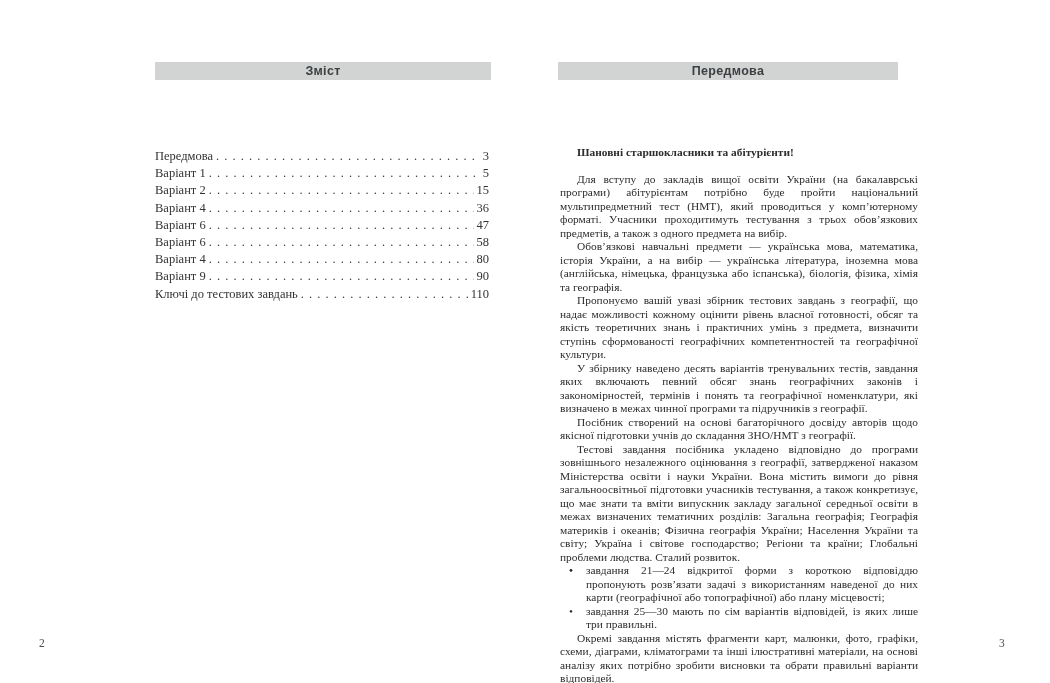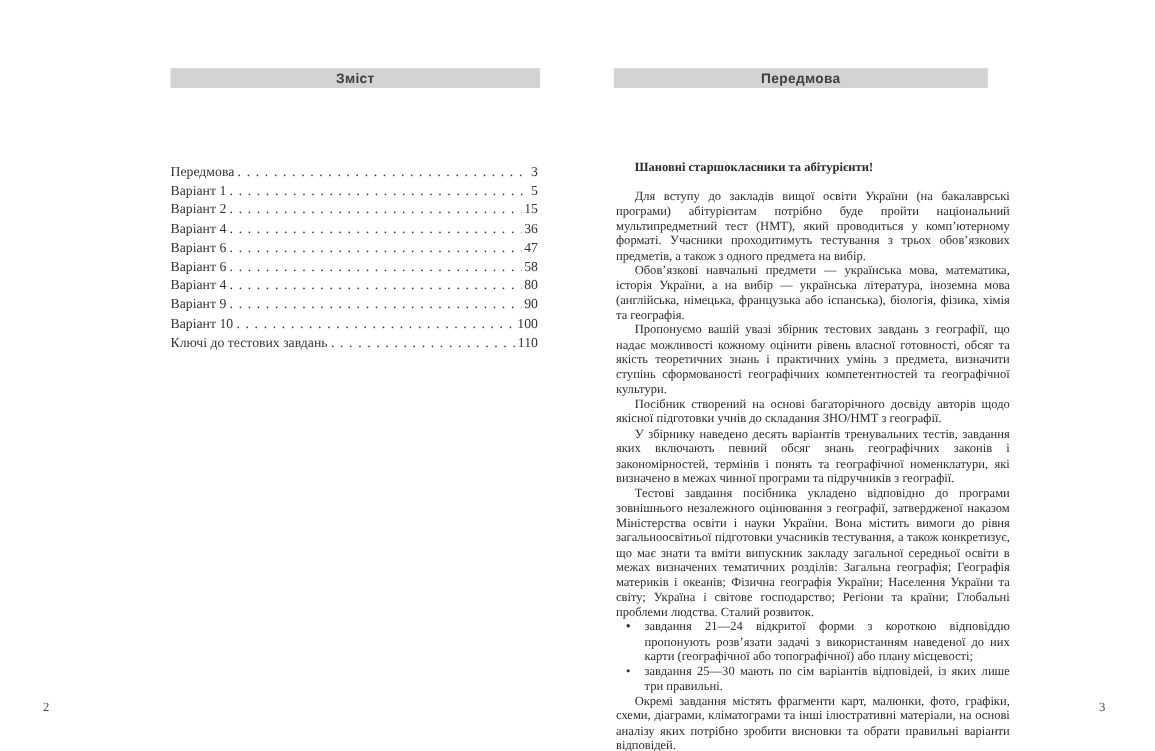--- a/index.html
+++ b/index.html
@@ -106,44 +106,39 @@
       <span class="label">Варіант 4</span>
       <span class="dots"></span>
       <span class="pg">80</span>
     </div>
     <div class="toc-row">
       <span class="label">Варіант 9</span>
       <span class="dots"></span>
       <span class="pg">90</span>
     </div>
     <div class="toc-row">
-      <span class="label">Варіант 10</span>
-      <span class="dots"></span>
-      <span class="pg">100</span>
-    </div>
-    <div class="toc-row">
       <span class="label">Ключі до тестових завдань</span>
       <span class="dots"></span>
       <span class="pg">110</span>
     </div>
   </div>
 
   <div class="pagenum pn-left">2</div>
 
   <div class="bar bar-right">
     <span>Передмова</span>
   </div>
 
   <div class="body-text">
     <p class="salutation">Шановні старшокласники та абітурієнти!</p>
     <p>Для вступу до закладів вищої освіти України (на бакалаврські програми) абітурієнтам потрібно буде пройти національний мультипредметний тест (НМТ), який проводиться у комп’ютерному форматі. Учасники проходитимуть тестування з трьох обов’язкових предметів, а також з одного предмета на вибір.</p>
     <p>Обов’язкові навчальні предмети — українська мова, математика, історія України, а на вибір — українська література, іноземна мова (англійська, німецька, французька або іспанська), біологія, фізика, хімія та географія.</p>
     <p>Пропонуємо вашій увазі збірник тестових завдань з географії, що надає можливості кожному оцінити рівень власної готовності, обсяг та якість теоретичних знань і практичних умінь з предмета, визначити ступінь сформованості географічних компетентностей та географічної культури.</p>
+    <p>У збірнику наведено десять варіантів тренувальних тестів, завдання яких включають певний обсяг знань географічних законів і закономірностей, термінів і понять та географічної номенклатури, які визначено в межах чинної програми та підручників з географії.</p>
     <p>Посібник створений на основі багаторічного досвіду авторів щодо якісної підготовки учнів до складання ЗНО/НМТ з географії.</p>
-    <p>У збірнику наведено десять варіантів тренувальних тестів, завдання яких включають певний обсяг знань географічних законів і закономірностей, термінів і понять та географічної номенклатури, які визначено в межах чинної програми та підручників з географії.</p>
     <p>Тестові завдання посібника укладено відповідно до програми зовнішнього незалежного оцінювання з географії, затвердженої наказом Міністерства освіти і науки України. Вона містить вимоги до рівня загальноосвітньої підготовки учасників тестування, а також конкретизує, що має знати та вміти випускник закладу загальної середньої освіти в межах визначених тематичних розділів: Загальна географія; Географія материків і океанів; Фізична географія України; Населення України та світу; Україна і світове господарство; Регіони та країни; Глобальні проблеми людства. Сталий розвиток.</p>
     <div class="bullet">
       <span class="marker">•</span>
     </div>
     <div class="bullet">
       <span class="marker">•</span>
       <span>завдання 21—24 відкритої форми з короткою відповіддю пропонують розв’язати задачі з використанням наведеної до них карти (географічної або топографічної) або плану місцевості;</span>
     </div>
     <div class="bullet">
       <span class="marker">•</span>

